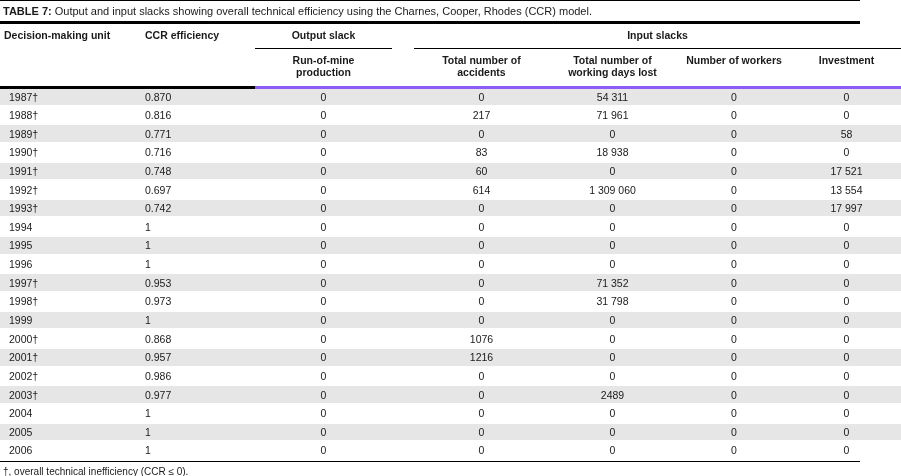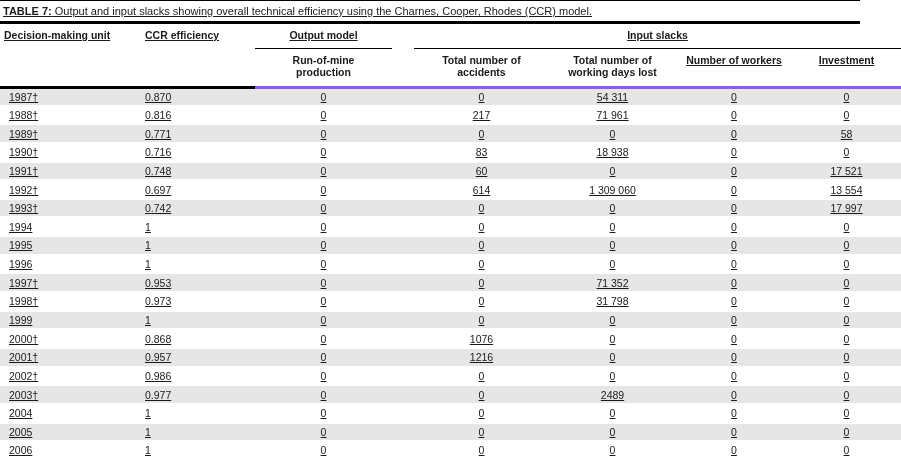--- a/index.html
+++ b/index.html
@@ -4,21 +4,21 @@
 <style>
   * { box-sizing: border-box; margin: 0; padding: 0; }
   html, body { background: #ffffff; }
   body {
     width: 901px;
     height: 476px;
     overflow: hidden;
     font-family: "Liberation Sans", sans-serif;
     color: #1a1a1a;
   }
-  .page { width: 860px; border-top: 1.5px solid #000; text-decoration: underline; }
+  .page { width: 860px; border-top: 1.5px solid #000; }
 
   .title-bar {
     font-size: 11px;
     line-height: 13px;
     padding: 4px 4px 3px 3px;
     border-bottom: 3px solid #000;
     white-space: nowrap;
   }
   .title-label { font-weight: bold; }
 
@@ -79,21 +79,21 @@
       <col style="width:22px">
       <col style="width:135px">
       <col style="width:127px">
       <col style="width:116px">
       <col style="width:109px">
     </colgroup>
     <thead>
       <tr>
         <th rowspan="2" class="left rowspan-th">Decision-making unit</th>
         <th rowspan="2" class="left2 rowspan-th">CCR efficiency</th>
-        <th class="group">Output model</th>
+        <th class="group">Output slack</th>
         <th class="gap-top"></th>
         <th class="group" colspan="4">Input slacks</th>
       </tr>
       <tr class="subhead">
         <th><span class="wrap2">Run-of-mine production</span></th>
         <th></th>
         <th><span class="wrap2">Total number of accidents</span></th>
         <th><span class="wrap2">Total number of working days lost</span></th>
         <th>Number of workers</th>
         <th>Investment</th>
@@ -296,14 +296,15 @@
           <td class="c-num">0</td>
           <td class="c-gap"></td>
           <td class="c-num">0</td>
           <td class="c-num">0</td>
           <td class="c-num">0</td>
           <td class="c-num">0</td>
         </tr>
       </tbody>
   </table>
 
+  <div class="footnote">†, overall technical inefficiency (CCR ≤ 0).</div>
 
 </div>
 
 </body></html>

